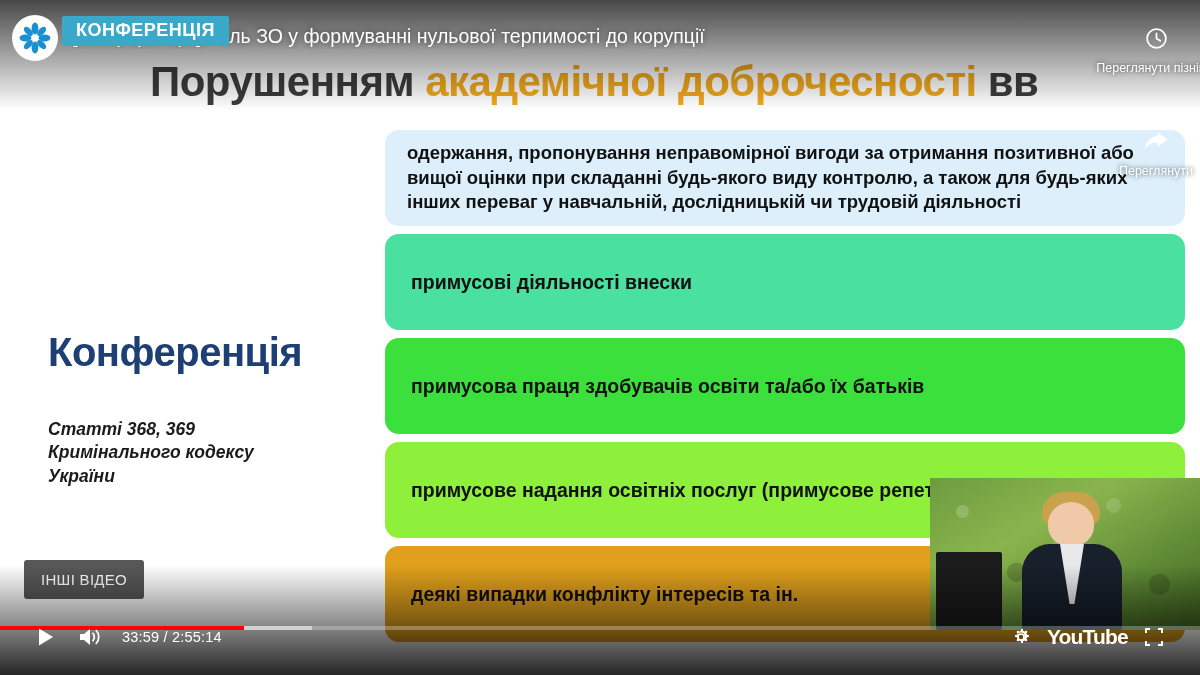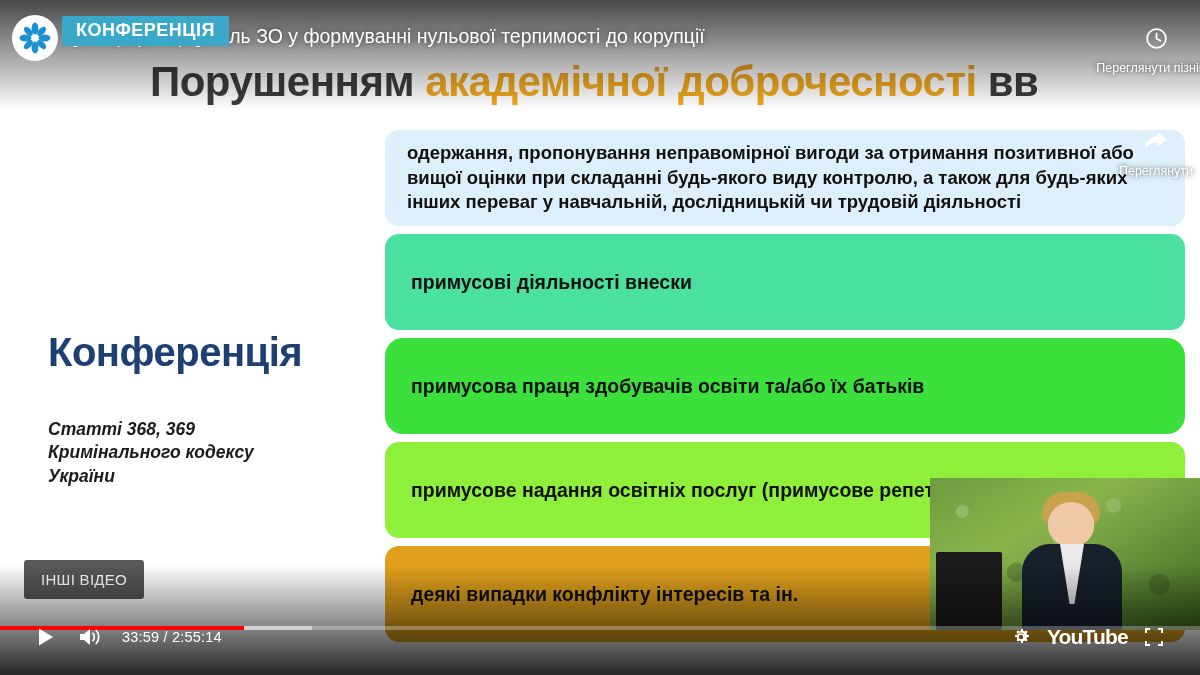--- a/index.html
+++ b/index.html
@@ -74,21 +74,21 @@
     line-height: 1.35;
   }
   .box.b0 {
     background: #ddeffb;
     height: 96px;
     font-size: 18.5px;
     padding: 18px 22px;
     align-items: center;
   }
   .box.b1 { background: #4ae0a0; height: 96px; }
-  .box.b2 { background: #3ce03c; height: 96px; border-radius: 18px; }
+  .box.b2 { background: #3ce03c; height: 96px; }
   .box.b3 { background: #8ff03c; height: 96px; }
   .box.b4 { background: #e0a01c; height: 96px; }
 
   
   .top-shade {
     position: absolute;
     left: 0; top: 0; right: 0; height: 110px;
     background: linear-gradient(to bottom, rgba(0,0,0,.72), rgba(0,0,0,0));
     pointer-events: none;
   }

